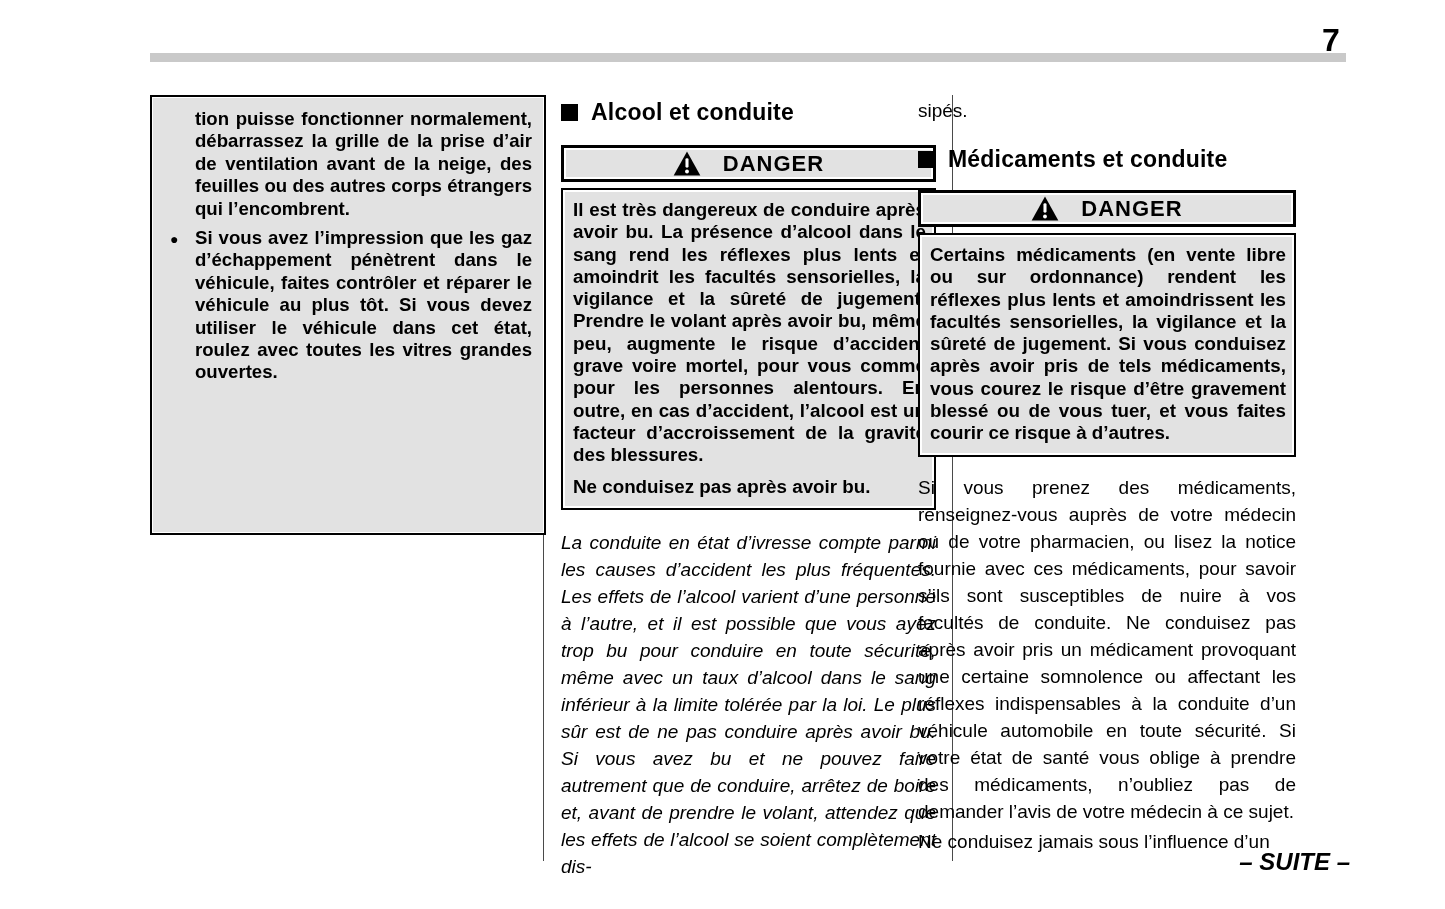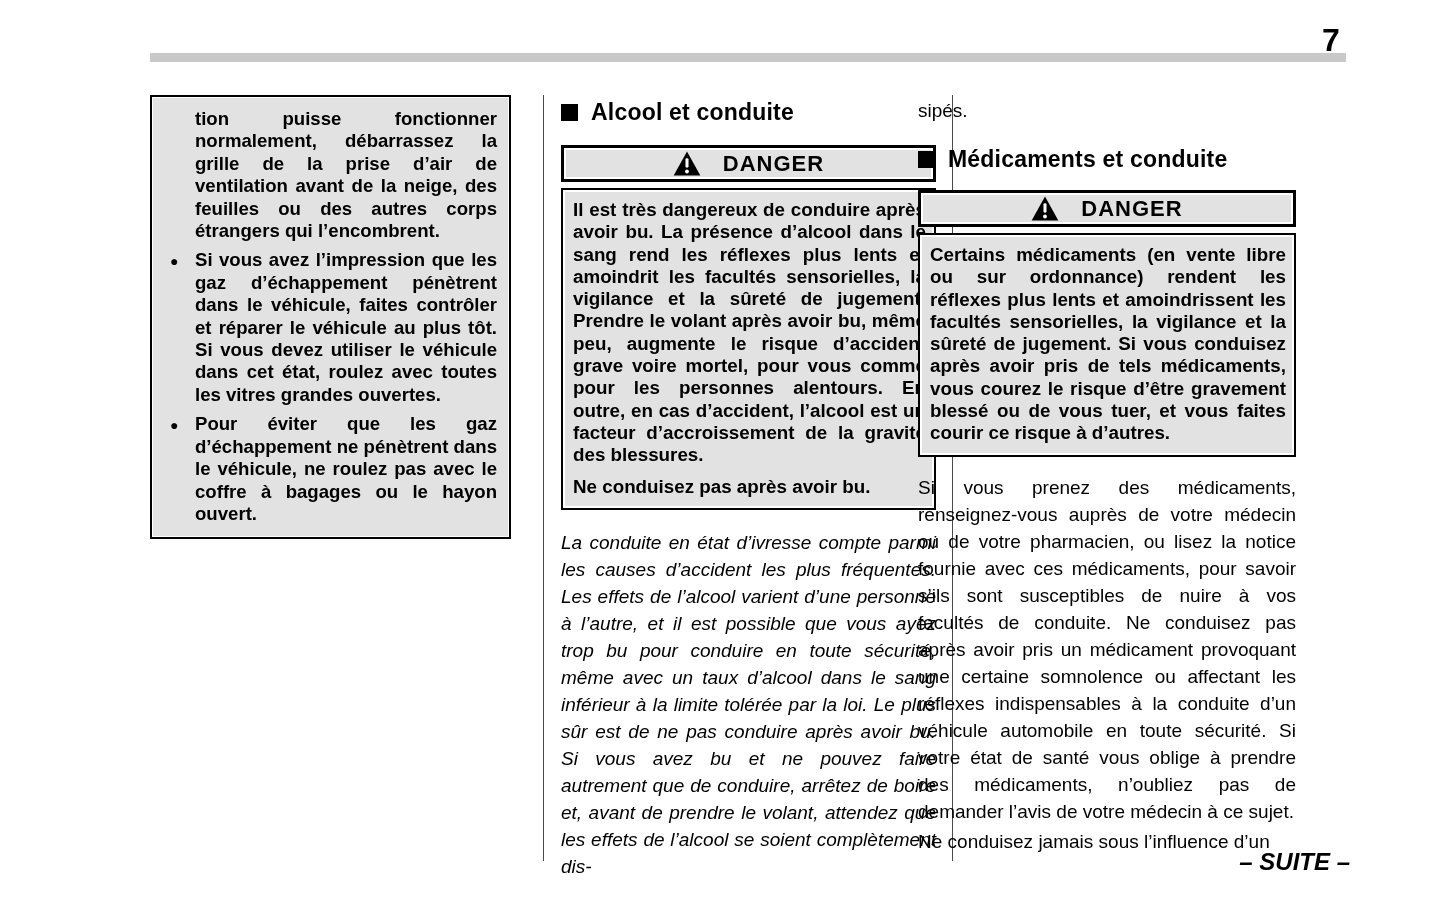--- a/index.html
+++ b/index.html
@@ -10,21 +10,21 @@
   .top-bar { position: absolute; left: 150px; top: 53px; width: 1196px; height: 9px; background: #c9c9c9; }
   .page-number { position: absolute; left: 1322px; top: 22px; font-size: 32px; font-weight: 700; background: #fff0; z-index: 2; }
 
   
   .v-sep { position: absolute; top: 95px; width: 1px; height: 766px; background: #4a4a4a; }
   .v-sep.one { left: 543px; }
   .v-sep.two { left: 952px; }
 
   
   .col { position: absolute; top: 95px; }
-  .col-left  { left: 150px; width: 361px; }
+  .col-left  { left: 150px; width: 396px; }
   .col-mid   { left: 561px; width: 375px; top: 99px; }
   .col-right { left: 918px; width: 378px; top: 99px; }
 
   
   .note-box {
     border: 2px solid #000; background: #e2e2e2;
     box-shadow: inset 0 0 0 1px #fff;
     padding: 11px 12px 12px 10px; min-height: 440px;
   }
   .note-box .cont, .note-box .bullet-text {
@@ -84,24 +84,20 @@
 <div class="v-sep one"></div>
 <div class="v-sep two"></div>
 
 <div class="col col-left">
   <div class="note-box">
     <div class="cont">tion puisse fonctionner normalement, débarrassez la grille de la prise d’air de ventilation avant de la neige, des feuilles ou des autres corps étrangers qui l’encombrent.</div>
     <div class="bullet-item">
       <span class="bullet-icon"></span>
       <div class="bullet-text">Si vous avez l’impression que les gaz d’échappement pénètrent dans le véhicule, faites contrôler et réparer le véhicule au plus tôt. Si vous devez utiliser le véhicule dans cet état, roulez avec toutes les vitres grandes ouvertes.</div>
     </div>
-    <div class="bullet-item">
-      <span class="bullet-icon"></span>
-      <div class="bullet-text">Pour éviter que les gaz d’échappement ne pénètrent dans le véhicule, ne roulez pas avec le coffre à bagages ou le hayon ouvert.</div>
-    </div>
   </div>
 </div>
 
 <div class="col col-mid">
   <div class="section-heading">
     <span class="section-square"></span>
     <span>Alcool et conduite</span>
   </div>
 
   <div class="danger-banner">

